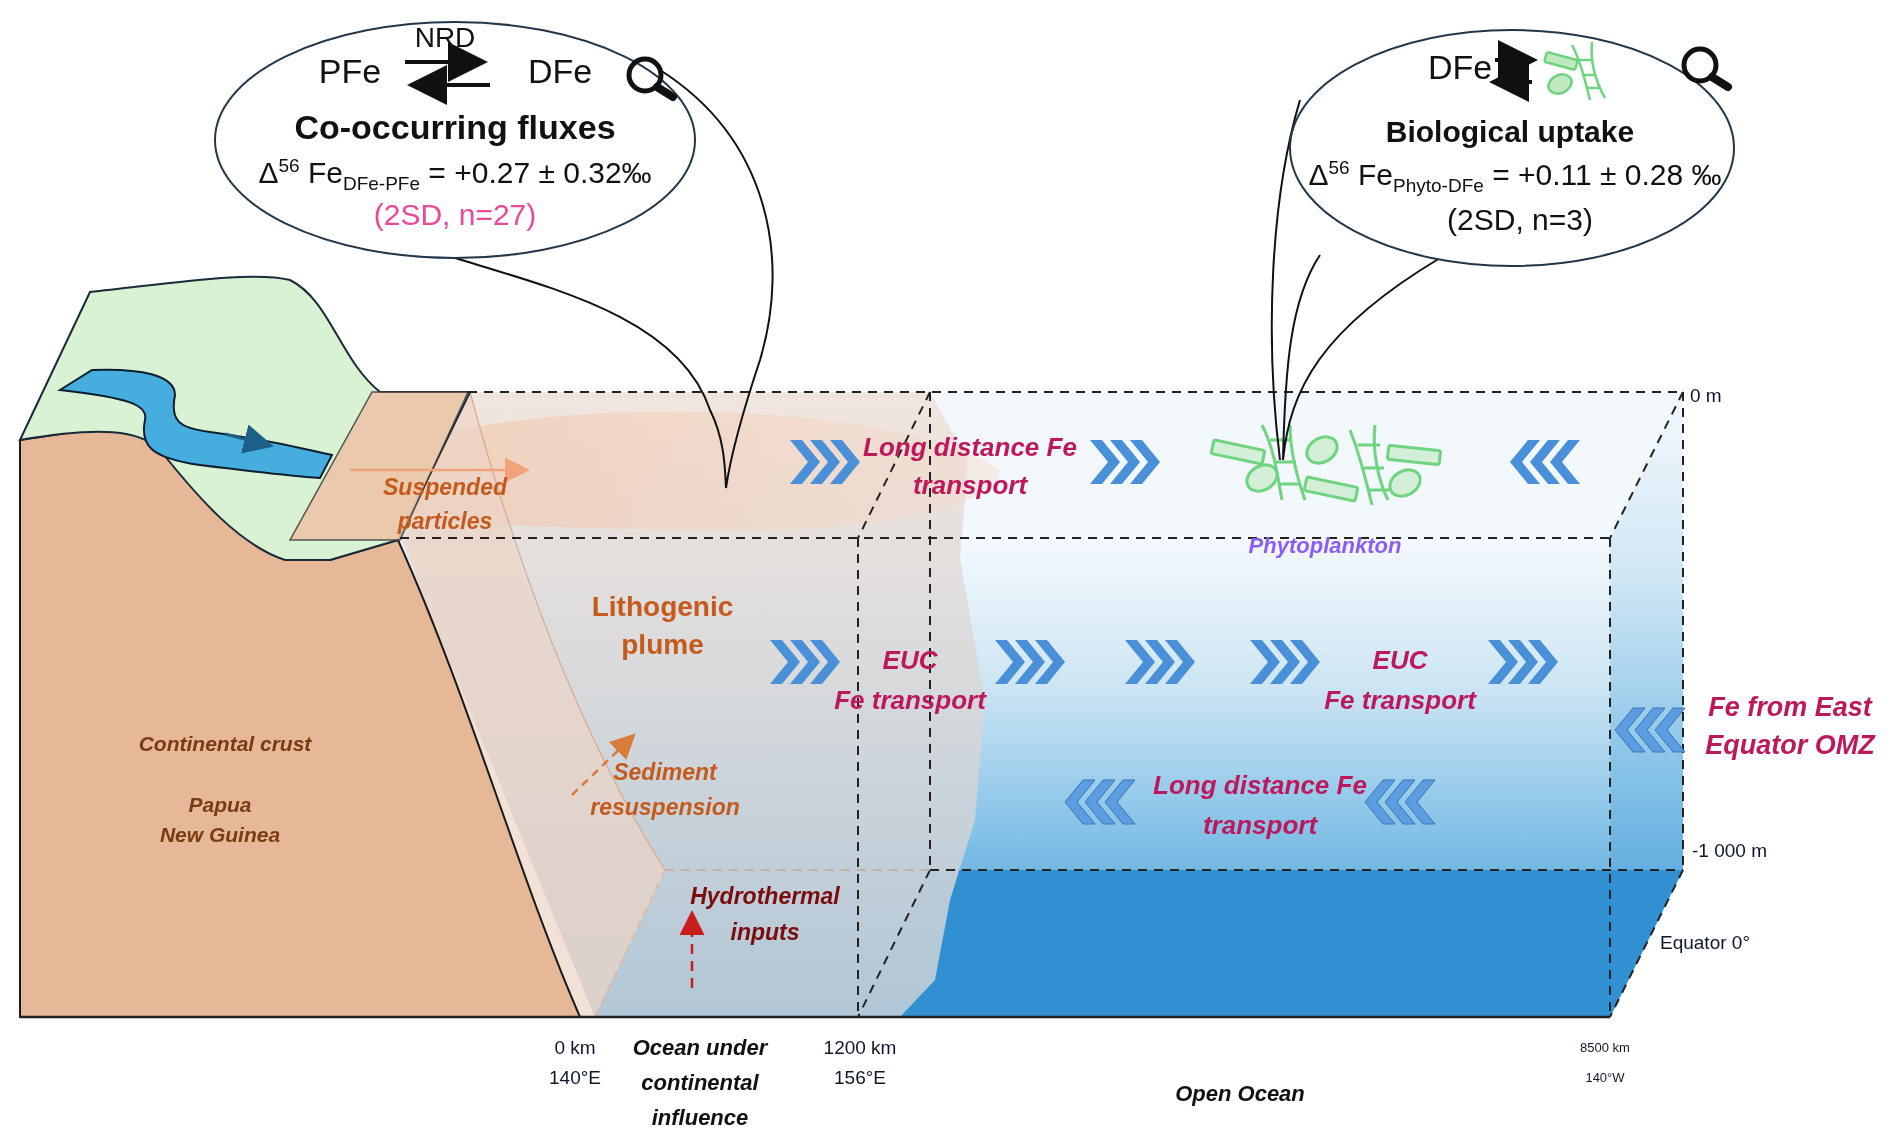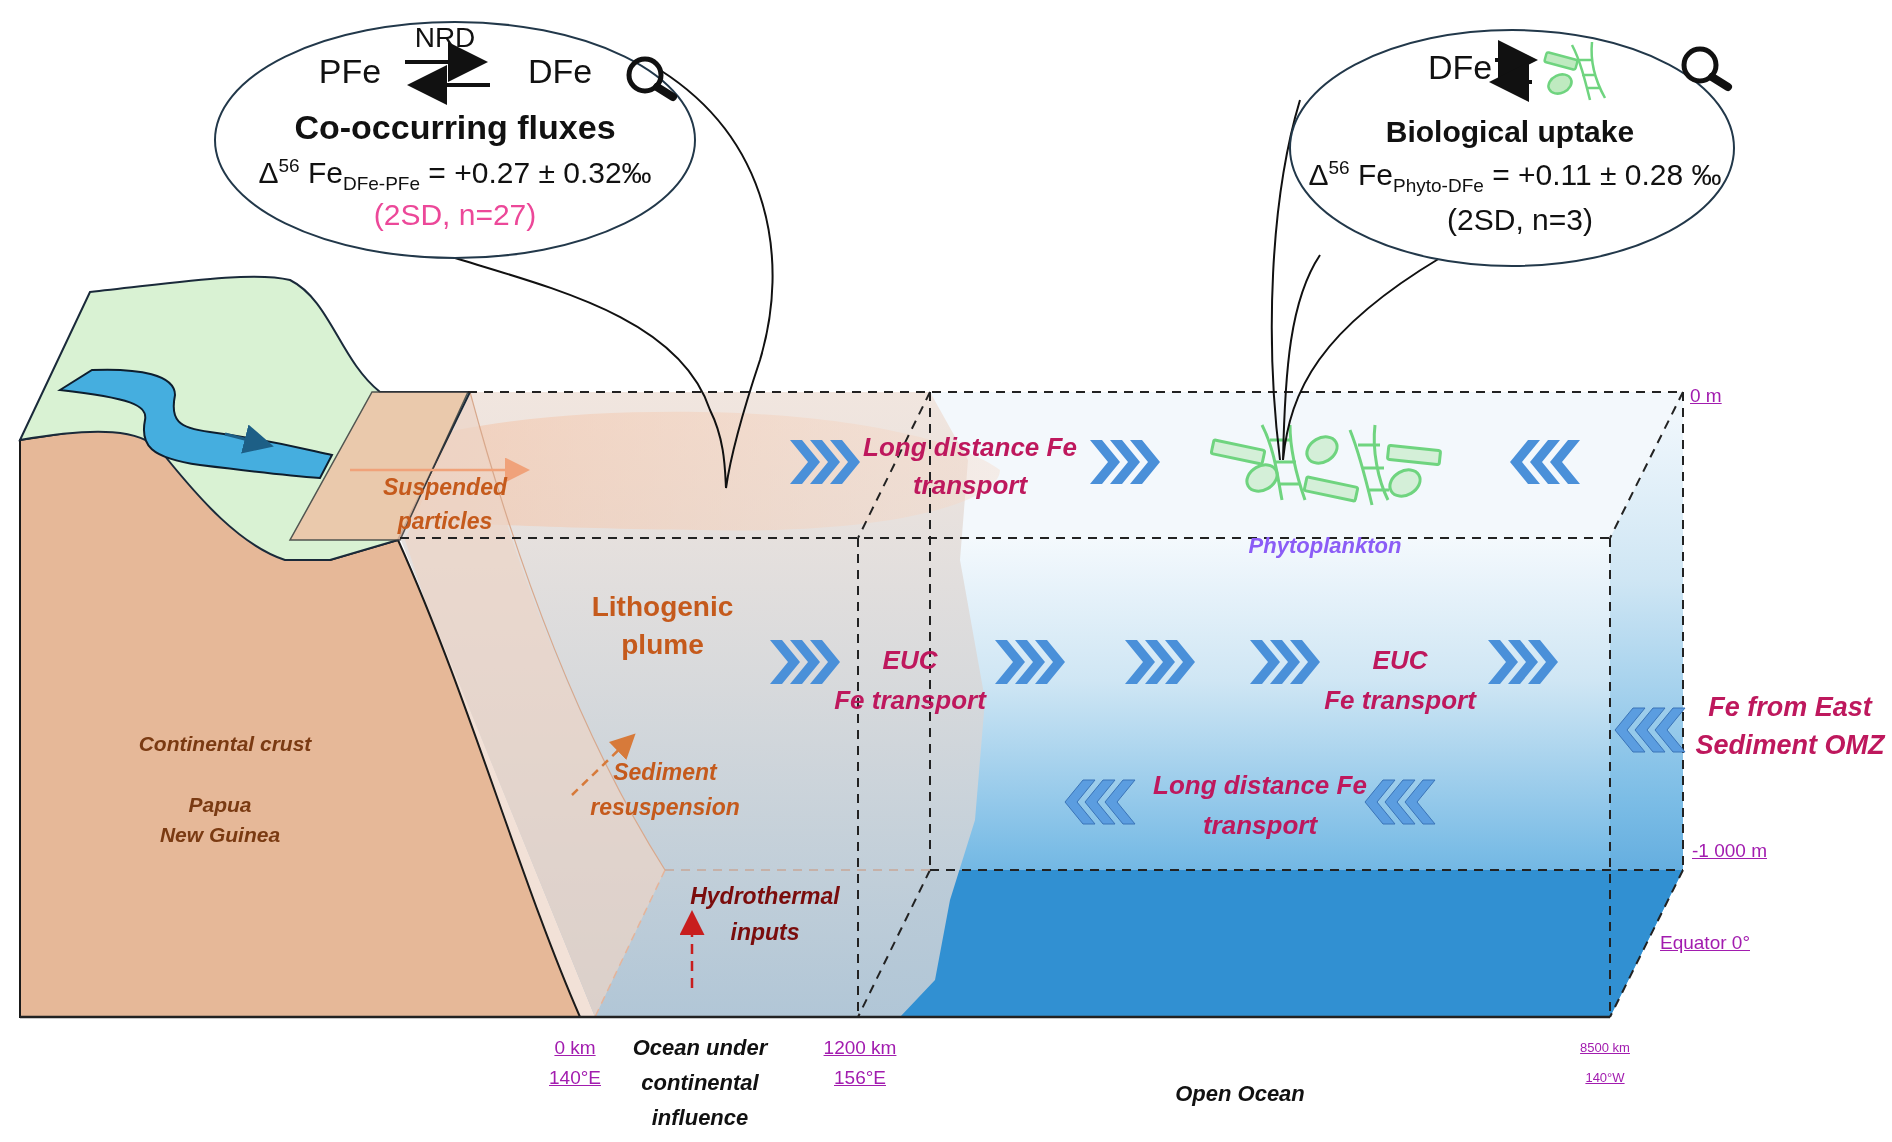--- a/index.html
+++ b/index.html
@@ -5,21 +5,21 @@
   html,body{margin:0;padding:0;background:#ffffff;}
   body{width:1892px;height:1142px;position:relative;overflow:hidden;font-family:"Liberation Sans",sans-serif;}
   #scene{position:absolute;left:0;top:0;width:1892px;height:1142px;}
   .lbl{position:absolute;text-align:center;white-space:nowrap;font-family:"Liberation Sans",sans-serif;}
   .it{font-style:italic;font-weight:bold;}
   .orange{color:#c55a1c;}
   .navy{color:#be185d;}
   .brown{color:#7a3a12;}
   .darkred{color:#7a0c0c;}
   .green{color:#8b5cf6;margin-top:28px;}
-  .plain{color:#a21caf;font-weight:normal;text-decoration:underline;}
+  .plain{color:#0f172a;font-weight:normal;}
   .eq{font-size:30px;color:#111;}
   .eq sub{font-size:19px;margin-top:20px;}
   .eq sup{font-size:19px;}
 </style>
 </head>
 <body>
 
 <svg id="scene" width="1892" height="1142" viewBox="0 0 1892 1142" xmlns="http://www.w3.org/2000/svg">
   <defs>
     <linearGradient id="oceanGrad" x1="0" y1="0" x2="0" y2="1">
@@ -230,21 +230,21 @@
 <div class="lbl it navy" style="left:1310px;top:640px;width:180px;font-size:26px;line-height:40px;">
   <div>EUC</div>
   <div>Fe transport</div>
 </div>
 <div class="lbl it navy" style="left:1140px;top:765px;width:240px;font-size:26px;line-height:40px;">
   <div>Long distance Fe</div>
   <div>transport</div>
 </div>
 <div class="lbl it navy" style="left:1695px;top:688px;width:190px;font-size:27px;line-height:38px;">
   <div>Fe from East</div>
-  <div>Sediment OMZ</div>
+  <div>Equator OMZ</div>
 </div>
 
 <div class="lbl plain" style="left:1690px;top:385px;font-size:19px;">0 m</div>
 <div class="lbl plain" style="left:1692px;top:840px;font-size:19px;">-1 000 m</div>
 <div class="lbl plain" style="left:1660px;top:932px;font-size:19px;">Equator 0°</div>
 
 <div class="lbl plain" style="left:540px;top:1033px;width:70px;font-size:19px;line-height:30px;">
   <div>0 km</div>
   <div>140°E</div>
 </div>

